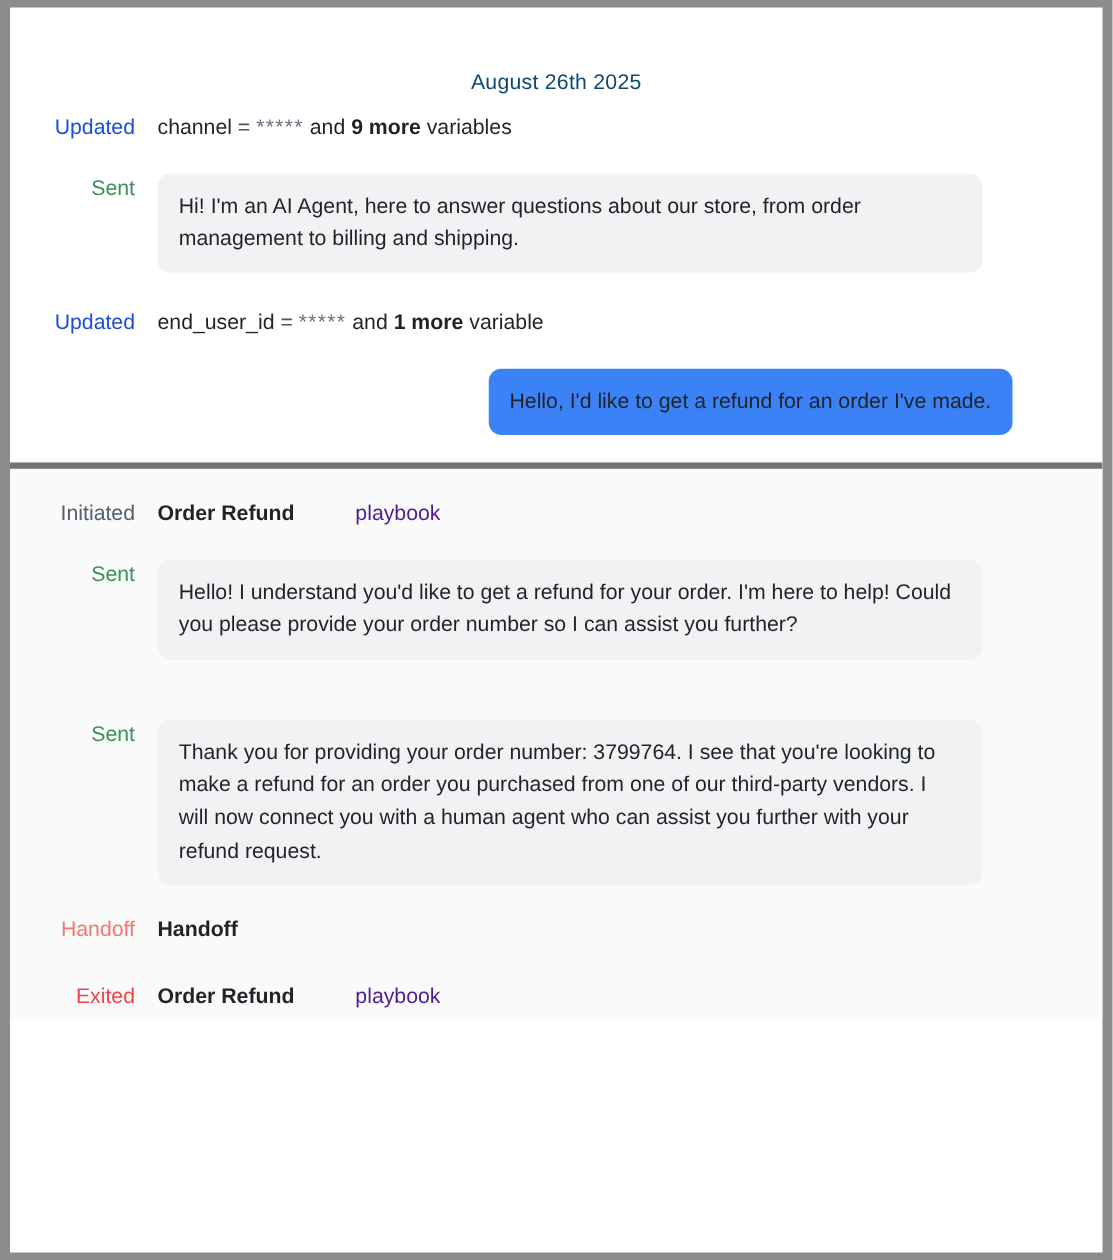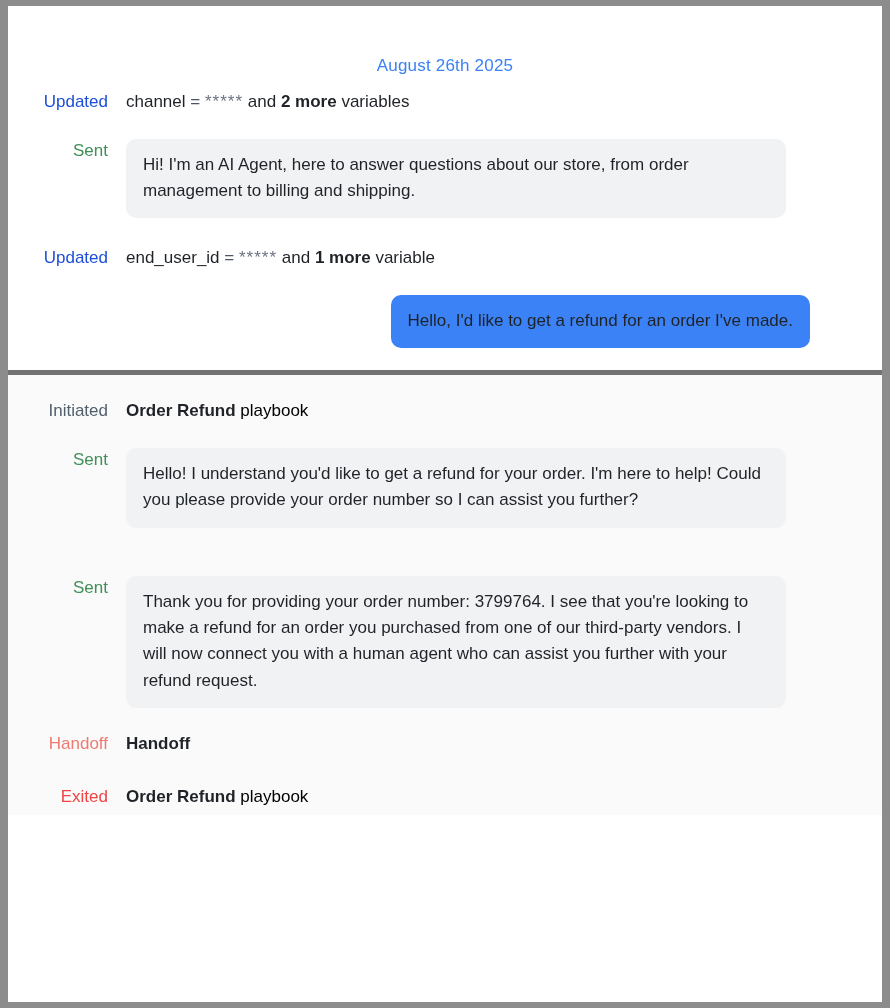--- a/index.html
+++ b/index.html
@@ -17,21 +17,21 @@
     position: absolute;
     left: 8px;
     top: 6px;
     width: 874px;
     height: 996px;
     background: #ffffff;
     overflow: hidden;
   }
   .date-header {
     text-align: center;
-    color: #3b82f6;
+    color: #0c4a6e;
     font-size: 17px;
     padding-top: 50px;
     padding-bottom: 14px;
     letter-spacing: 0.2px;
   }
 
   
   .row {
     display: flex;
     align-items: flex-start;
@@ -57,21 +57,21 @@
     color: #1f2328;
     line-height: 1.45;
   }
 
   .var-line { color: #1f2328; }
   .var-line .masked { color: #6b7280; letter-spacing: 1px; }
   .var-line .eq { color: #4b5563; }
   .var-line b { font-weight: bold; }
 
   .playbook-line .pb-name { font-weight: bold; color: #1f2328; }
-  .playbook-line .pb-word { color: #000000; }
+  .playbook-line .pb-word { color: #4c1d95; margin-left: 44px; }
 
   .handoff-line { font-weight: bold; }
 
   .bubble {
     background: #f1f2f4;
     border-radius: 10px;
     padding: 13px 17px 14px 17px;
     font-size: 17px;
     line-height: 1.55;
     color: #1f2328;
@@ -117,21 +117,21 @@
 
   <div>
 
     <div class="row">
       <div class="label updated">Updated</div>
       <div class="content var-line">
         <span>channel</span>
         <span class="eq">=</span>
         <span class="masked">*****</span>
         <span>and</span>
-        <b>2 more</b>
+        <b>9 more</b>
         <span>variables</span>
       </div>
     </div>
 
     <div class="spacer-24"></div>
 
     <div class="row">
       <div class="label sent">Sent</div>
       <div class="content">
         <div class="bubble agent">Hi! I'm an AI Agent, here to answer questions about our store, from order management to billing and shipping.</div>

